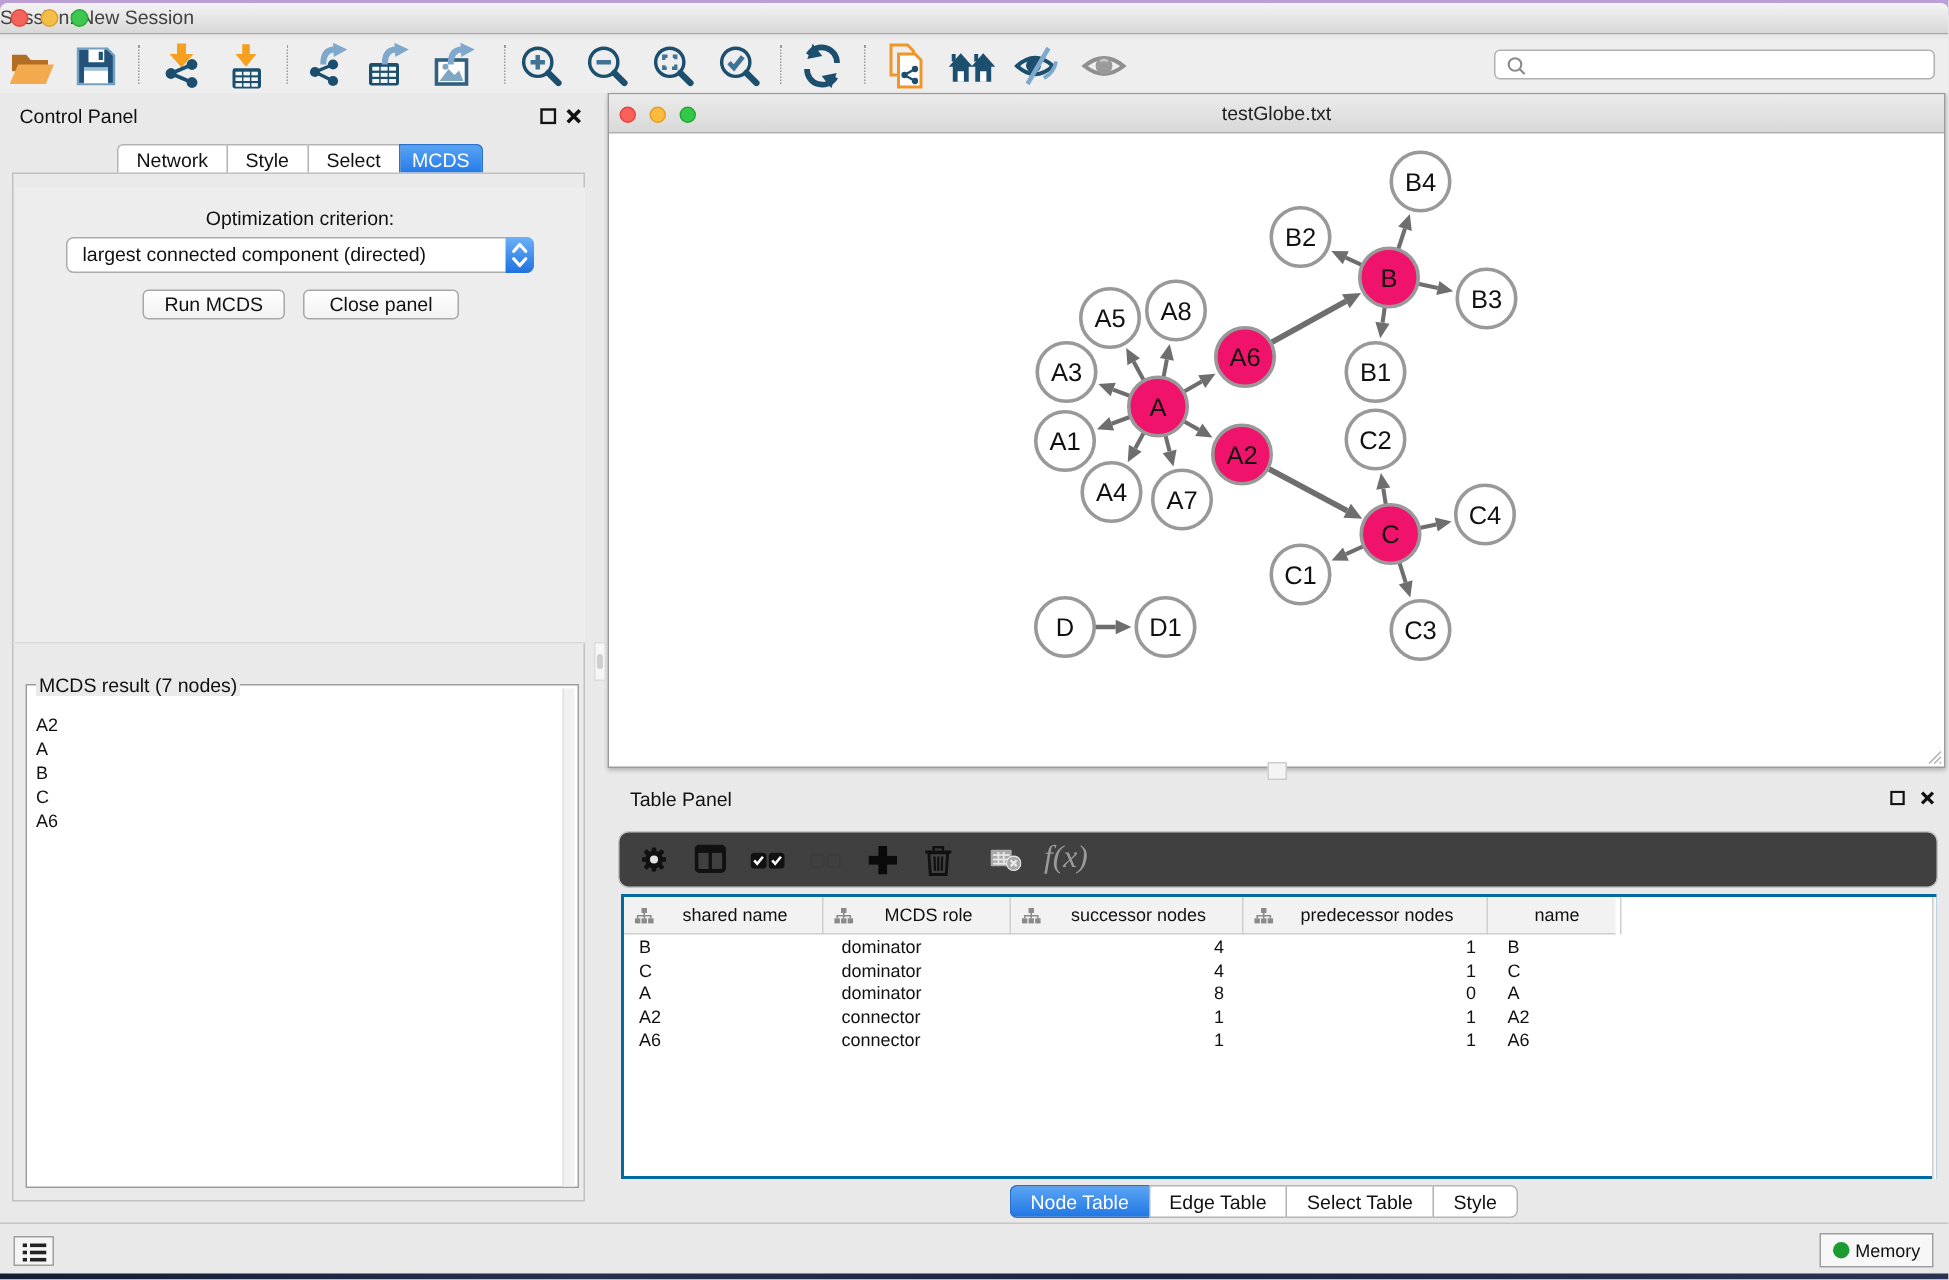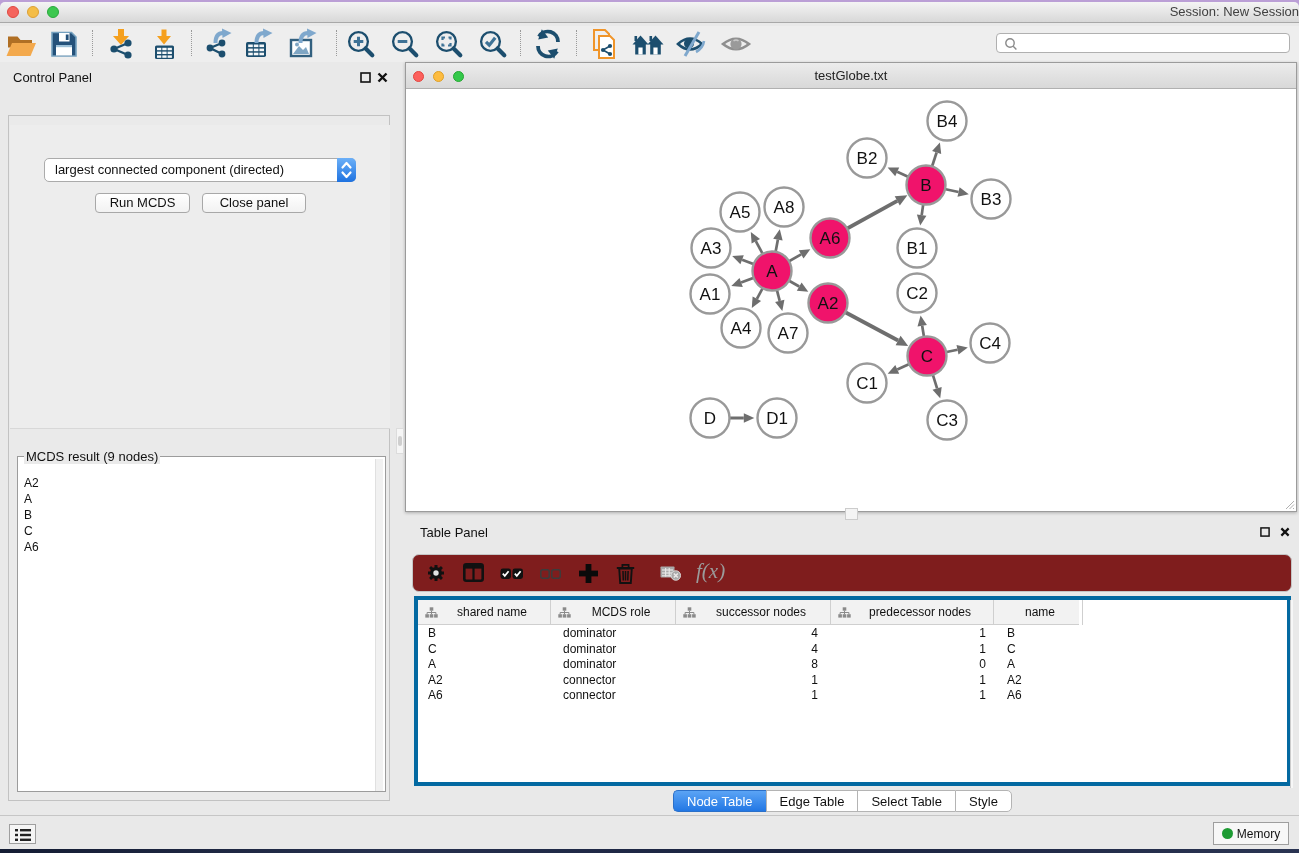--- a/index.html
+++ b/index.html
@@ -1,20 +1,20 @@
 <!DOCTYPE html>
 <html><head><meta charset="utf-8">
 <style>
 *{margin:0;padding:0;box-sizing:border-box}
 html,body{width:1299px;height:853px;overflow:hidden}
 body{font-family:"Liberation Sans",sans-serif;background:#e9e9e9;position:relative;font-size:13px;color:#1a1a1a}
 .abs{position:absolute}
 .tl{border-radius:50%;position:absolute}
 #topstrip{left:0;top:0;width:1299px;height:10px;background:#bb9fd6}
-#titlebar{left:0;top:2px;width:1299px;height:21px;background:linear-gradient(#f4f4f4,#d8d8d8);border-bottom:1px solid #a8a8a8;border-radius:5px 5px 0 0;text-align:right;color:#404040;font-size:13px;line-height:20px}
+#titlebar{left:0;top:2px;width:1299px;height:21px;background:linear-gradient(#f4f4f4,#d8d8d8);border-bottom:1px solid #a8a8a8;border-radius:5px 5px 0 0;text-align:left;color:#404040;font-size:13px;line-height:20px}
 #toolbar{left:0;top:26px;width:1299px;height:36px;background:#eeeeee}
 .tb{position:absolute;top:2px}
 .vsep{position:absolute;top:4px;height:26px;border-left:1px dotted #9a9a9a}
 #search{position:absolute;left:996px;top:7px;width:294px;height:20px;border:1px solid #b0b0b0;border-radius:4px;background:#fff}
 #cp{left:0;top:62px;width:397px;height:750px}
 #cp .hdr{position:absolute;left:13px;top:8px;font-size:13px;color:#111}
 .wbtn{position:absolute;top:10px;font-size:12px;color:#111}
 .tabs{position:absolute;left:78px;top:34px;height:21px}
 .tab{float:left;background:#fff;border:1px solid #b4b4b4;border-right:none;color:#111;font-size:13px;padding:2px 12px;height:21px;line-height:16px}
 .tab.first{border-radius:4px 0 0 0}
@@ -30,22 +30,22 @@
 #grplab{position:absolute;left:6px;top:-8px;background:#eaeaea;padding:0 2px;font-size:13px;color:#111}
 #grptrack{position:absolute;right:2px;top:2px;width:8px;height:332px;background:#f1f1f1;border-left:1px solid #e0e0e0}
 #grplist{position:absolute;left:6px;top:18px;font-size:12px;color:#111;line-height:16px}
 #netwin{left:405px;top:62px;width:892px;height:450px;background:#fff;border:1px solid #9b9b9b;box-shadow:0 1px 3px rgba(0,0,0,.25)}
 #nettitle{position:absolute;left:0;top:0;width:100%;height:26px;background:linear-gradient(#ececec,#d8d8d8);border-bottom:1px solid #b0b0b0;text-align:center;font-size:13px;color:#222;line-height:25px}
 #grip1{left:396px;top:428px;width:8px;height:26px;background:#f6f6f6;border:1px solid #dcdcdc}
 #grip1 i{position:absolute;left:1px;top:7px;width:4px;height:10px;background:#cfcfcf;border-radius:2px}
 #grip2{left:845px;top:508px;width:13px;height:12px;background:#f4f4f4;border:1px solid #cccccc}
 #tp{left:399px;top:520px;width:900px;height:292px}
 #tp .hdr{position:absolute;left:21px;top:5px;font-size:13px;color:#111}
-#tptools{position:absolute;left:13px;top:34px;width:880px;height:38px;background:#7f1d1d;border:1px solid #c5c5c5;border-radius:7px}
-#tbl{position:absolute;left:15px;top:76px;width:877px;height:190px;background:#fff;border:4px solid #0369a1}
+#tptools{position:absolute;left:13px;top:34px;width:880px;height:38px;background:#404040;border:1px solid #c5c5c5;border-radius:7px}
+#tbl{position:absolute;left:15px;top:76px;width:877px;height:190px;background:#fff;border:2px solid #0369a1}
 #thead{position:absolute;left:0;top:0;height:25px;background:#f2f2f2;border-bottom:1px solid #cfcfcf}
 .th{position:absolute;top:0;height:25px;border-right:1px solid #cfcfcf;font-size:12px;color:#111;text-align:center;line-height:24px}
 .cell{position:absolute;font-size:12px;color:#111;height:15px;line-height:15px}
 #btabs{position:absolute;left:274px;top:270px;height:22px}
 .btab{float:left;background:#fff;border:1px solid #b4b4b4;border-right:none;color:#111;font-size:13px;padding:2px 13px;height:22px;line-height:17px}
 .btab.first{border-radius:5px 0 0 5px}
 .btab.last{border-right:1px solid #b4b4b4;border-radius:0 5px 5px 0}
 .btab.sel{background:linear-gradient(#5ba4f5,#2277e4);color:#fff;border-color:#2b70c9}
 #status{left:0;top:815px;width:1299px;height:34px;background:#e9e9e9;border-top:1px solid #c6c6c6}
 #lbtn{position:absolute;left:9px;top:8px;width:27px;height:20px;background:#f5f5f5;border:1px solid #9f9f9f}
@@ -196,30 +196,37 @@
     </div>
 </div>
 <div class="abs" id="cp">
   <div class="hdr">Control Panel</div>
   <div class="wbtn" style="left:360px"><svg width="11" height="11" viewBox="0 0 11 11">
         <rect x="1" y="1" width="9" height="9" fill="none" stroke="#111" stroke-width="1.6"></rect>
       </svg></div>
   <div class="wbtn" style="left:377px"><svg width="11" height="11" viewBox="0 0 11 11">
         <path d="M1.5 1.5 L9.5 9.5 M9.5 1.5 L1.5 9.5" stroke="#111" stroke-width="2.4"></path>
       </svg></div>
+  <div class="tabs">
+    <div class="tab first">Network</div>
+      <div class="tab">Style</div>
+      <div class="tab">Select</div>
+      <div class="tab last sel" style="padding:2px 8px">MCDS</div>
+  </div>
   <div id="cpbody">
     <div id="cpsub"></div>
+    <div id="optlab">Optimization criterion:</div>
     <div id="combo">largest connected component (directed)<span class="spin"><svg width="19" height="24" viewBox="0 0 19 24">
             <path d="M5.5 9.5 L9.5 5 L13.5 9.5" fill="none" stroke="#fff" stroke-width="2.2" stroke-linecap="round" stroke-linejoin="round"></path>
             <path d="M5.5 14.5 L9.5 19 L13.5 14.5" fill="none" stroke="#fff" stroke-width="2.2" stroke-linecap="round" stroke-linejoin="round"></path>
           </svg></span></div>
     <div class="btn" style="left:86px;top:77px;width:95px">Run MCDS</div>
     <div class="btn" style="left:193px;top:77px;width:104px">Close panel</div>
     <div id="grp">
-      <div id="grplab">MCDS result (9 nodes)</div>
+      <div id="grplab">MCDS result (7 nodes)</div>
       <div id="grptrack"></div>
       <div id="grplist">A2<br>A<br>B<br>C<br>A6</div>
     </div>
   </div>
 </div>
 <div class="abs" id="netwin">
   <div id="nettitle">testGlobe.txt
     <div class="tl" style="left:7px;top:8px;width:11px;height:11px;background:#fc605c;border:1px solid #e2453f"></div>
     <div class="tl" style="left:27px;top:8px;width:11px;height:11px;background:#fdbc40;border:1px solid #dfa026"></div>
     <div class="tl" style="left:47px;top:8px;width:11px;height:11px;background:#34c84a;border:1px solid #24a732"></div>

